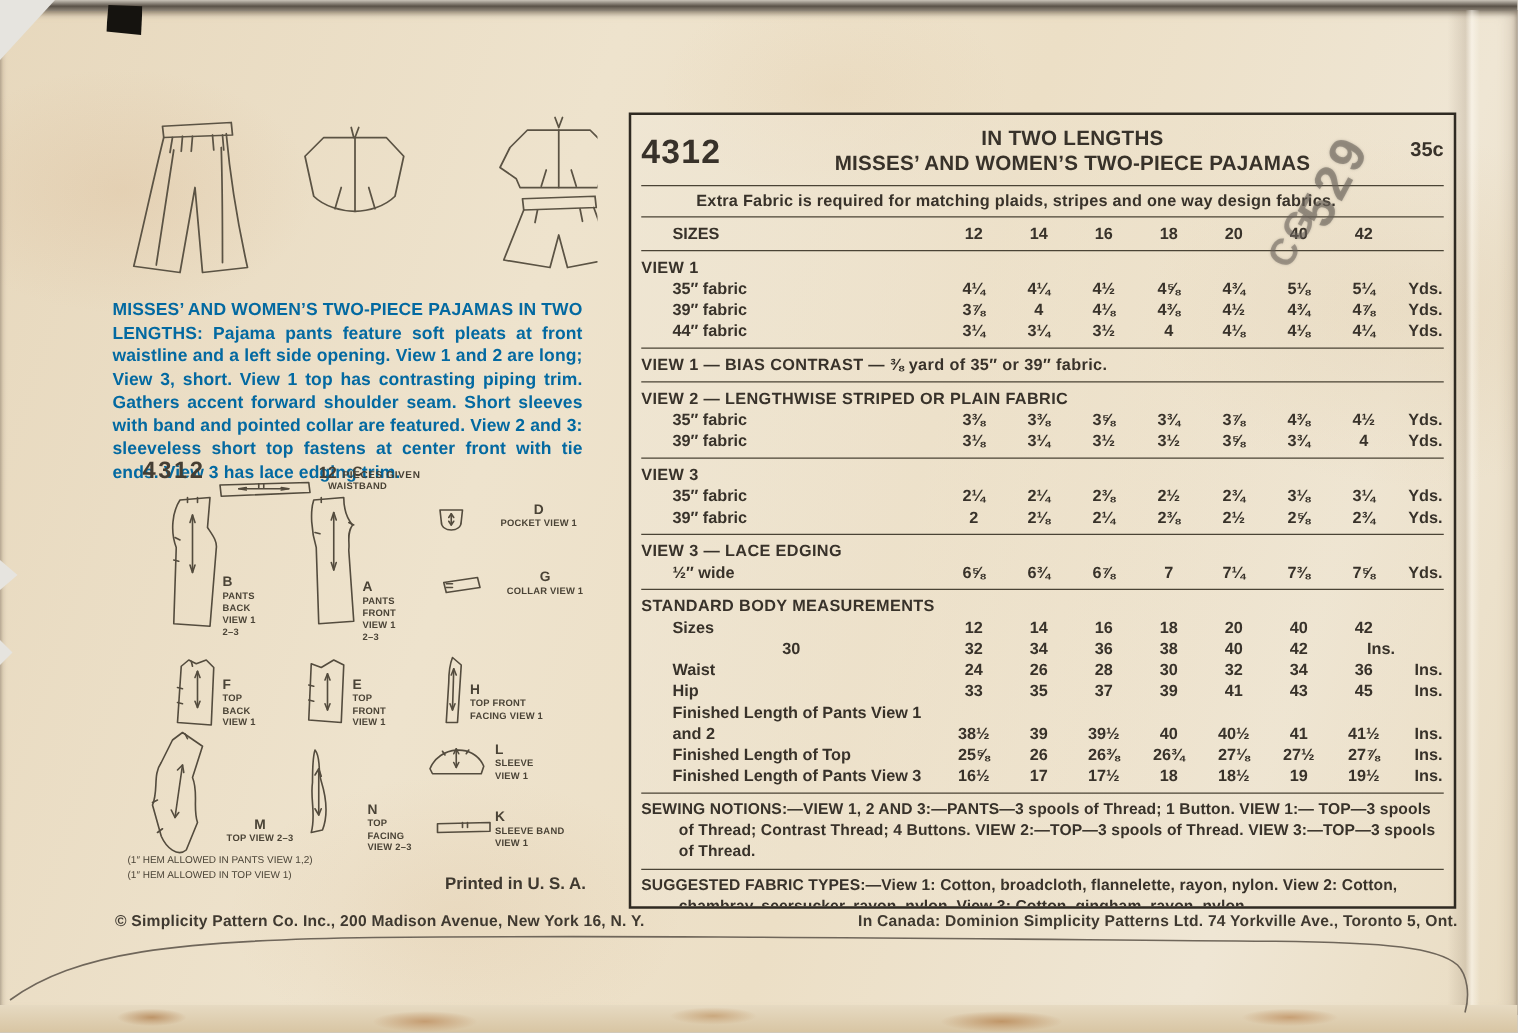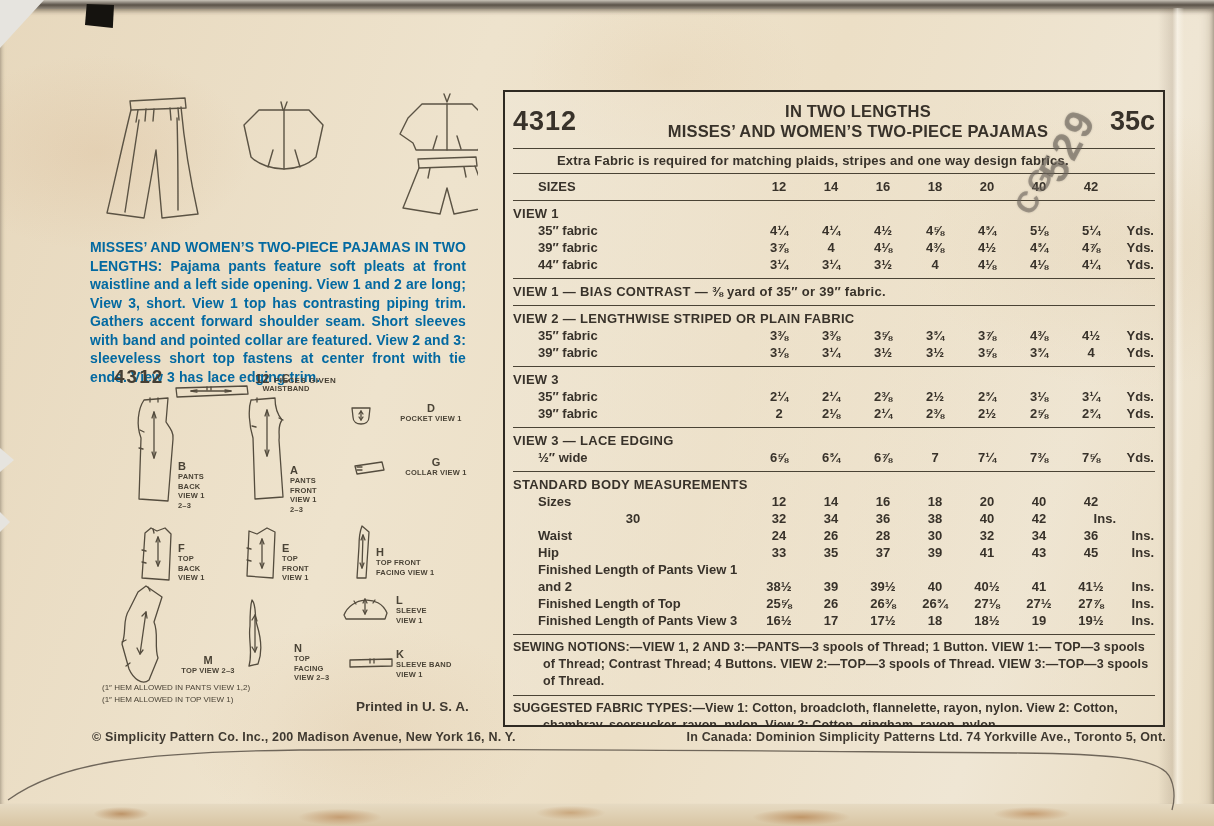--- a/index.html
+++ b/index.html
@@ -65,21 +65,21 @@
   .footer { position:absolute; left:92px; top:730px; width:1074px; display:flex; justify-content:space-between;
     font-size:12.5px; font-weight:700; color:#3f3930; letter-spacing:.2px; }
 
   
   .tbox { position:absolute; left:503px; top:90px; width:662px; height:637px;
     border:2.5px solid #2f2a22; padding:0 8px; color:#38322a; overflow:hidden;
     background:linear-gradient(100deg, rgba(240,232,216,.55), rgba(236,224,200,.2) 60%); }
   .thead { display:grid; grid-template-columns:112px 1fr 64px; align-items:center; padding:9px 0 7px; }
   .thead .num { font-size:27px; font-weight:800; letter-spacing:1px; }
   .thead .ttl { text-align:center; font-size:16.5px; font-weight:800; line-height:20px; letter-spacing:.2px; }
-  .thead .prc { font-size:27px; font-weight:800; text-align:right; }
+  .thead .prc { font-size:16px; font-weight:800; text-align:right; }
   .sec { border-top:1.5px solid #4a4335; padding:4px 0 5px; }
   .note { font-size:13px; font-weight:600; letter-spacing:.2px;padding-left:44px; }
   .shead { font-size:13px; font-weight:800; line-height:17px; letter-spacing:.3px; }
   .trow { display:grid; grid-template-columns:240px repeat(7,52px) 1fr; align-items:end; line-height:17px; font-size:13px; font-weight:600; }
   .trow .lab { white-space:pre-line; padding-left:1px;margin-left:24px; }
   .trow .v { text-align:center; }
   .trow .u { text-align:right; padding-right:1px; }
   .trow.hdr { font-weight:800; }
   .para { font-size:12.5px; font-weight:600; line-height:17px; padding-left:30px; text-indent:-30px; letter-spacing:.1px; }
   .para .lead { font-weight:800; }

